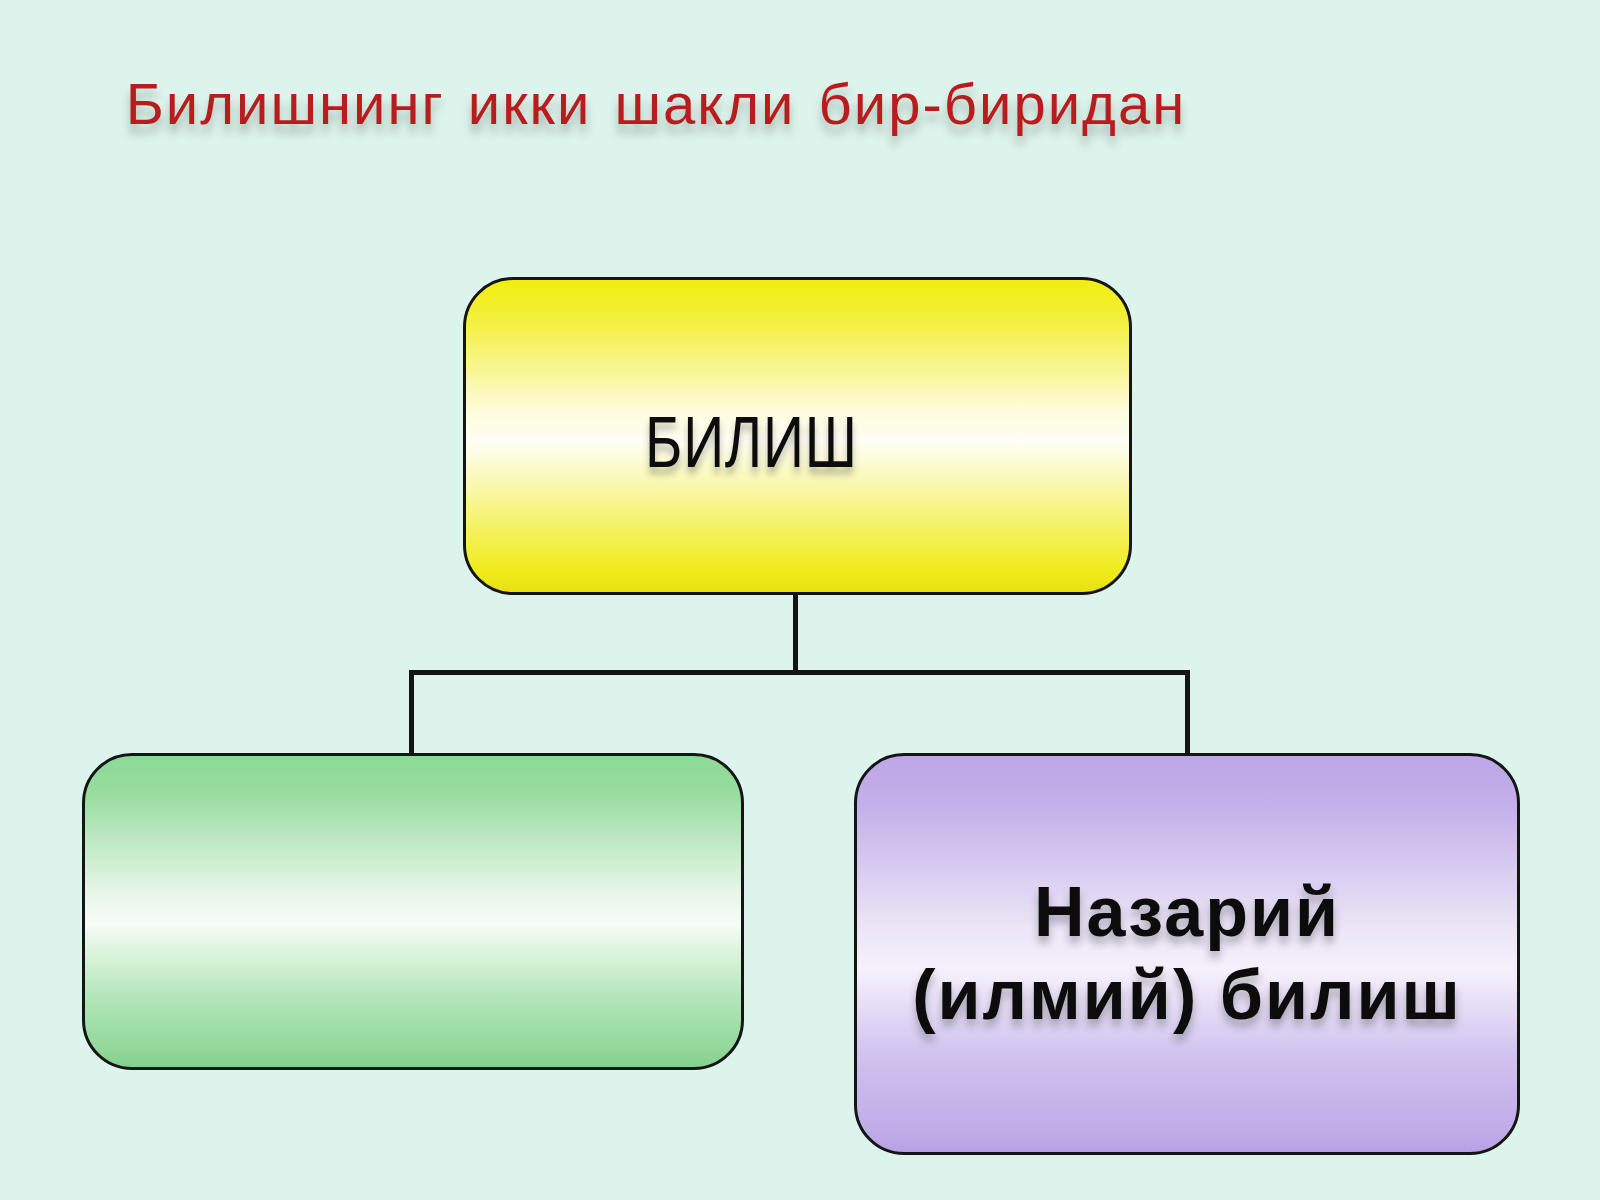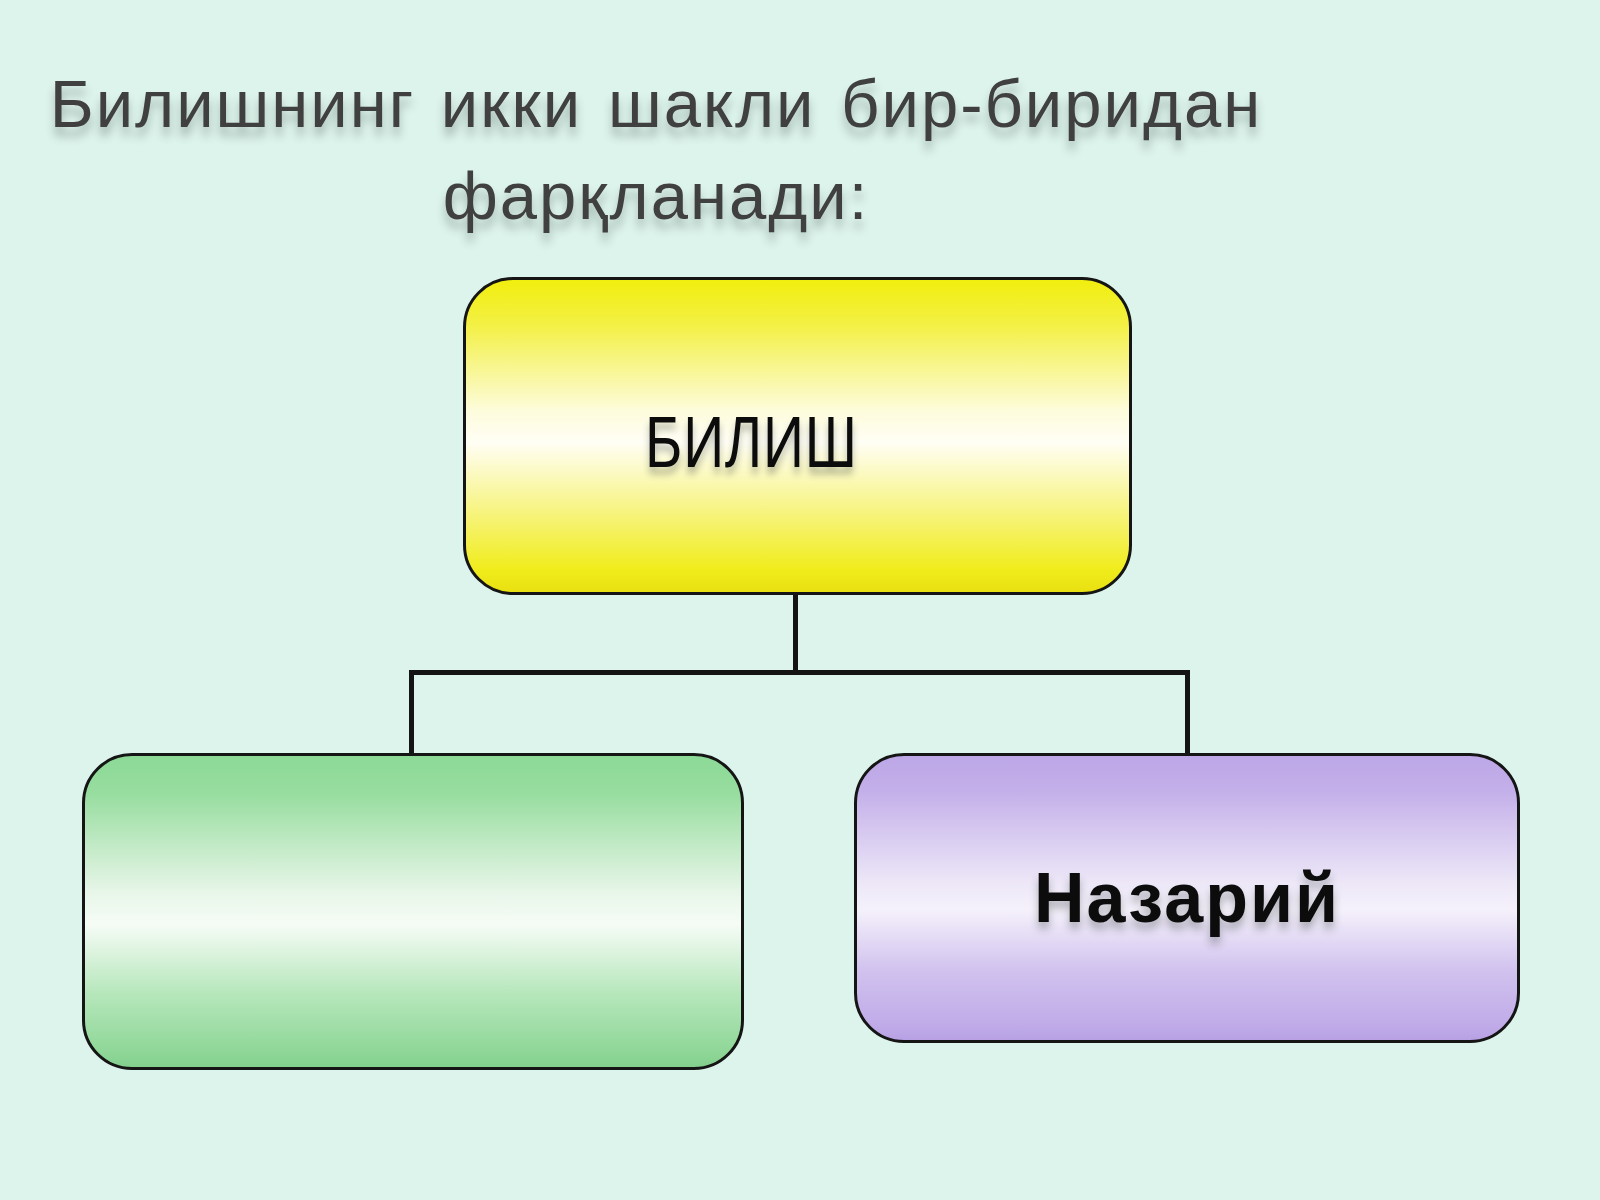--- a/index.html
+++ b/index.html
@@ -17,26 +17,26 @@
     color: #0c0c0c;
   }
 
   
   .title {
     position: absolute;
     left: 0;
     top: 58px;
     width: 1312px;
     text-align: center;
-    font-size: 67px;
+    font-size: 58px;
     font-weight: 400;
     line-height: 92px;
     letter-spacing: 2px;
     word-spacing: 5px;
-    color: #404040;
+    color: #b91c1c;
     text-shadow: 0 9px 10px rgba(30, 45, 40, 0.30);
   }
   .title .t-line { display: block; }
 
   
   .conn {
     position: absolute;
     background: #141414;
   }
   .conn.v-root  { left: 793px;  top: 593px; width: 5px;   height: 82px; }
@@ -95,34 +95,33 @@
     left: 82px;
     width: 662px;
     background: linear-gradient(180deg,
       #8cd996 0%, #97dd9f 12%, #e8f6e9 44%, #f6fcf6 54%,
       #b7e7bc 76%, #8fd798 95%, #83cf8e 100%);
   }
 
   .box.right-child {
     left: 854px;
     width: 666px;
-    height: 290px;
+    height: 402px;
     background: linear-gradient(180deg,
       #bda7e7 0%, #c3afe9 12%, #ece6f7 44%, #f5f1fb 54%,
       #d0c1ee 76%, #c0abe8 95%, #b7a1e4 100%);
   }
 </style>
 </head>
 <body>
 
 <div class="slide">
 
   <div class="title">
     <span class="t-line">Билишнинг икки шакли бир-биридан</span>
-    <span class="t-line">фарқланади:</span>
   </div>
 
   <div class="conn v-root"></div>
   <div class="conn h-main"></div>
   <div class="conn v-left"></div>
   <div class="conn v-right"></div>
 
   <div class="box root">
     <div class="label">
       <span class="line">БИЛИШ</span>
@@ -130,16 +129,17 @@
   </div>
 
   <div class="box child left-child">
     <div class="label">
     </div>
   </div>
 
   <div class="box child right-child">
     <div class="label">
       <span class="line">Назарий</span>
+      <span class="line">(илмий) билиш</span>
     </div>
   </div>
 
 </div>
 
 </body></html>

